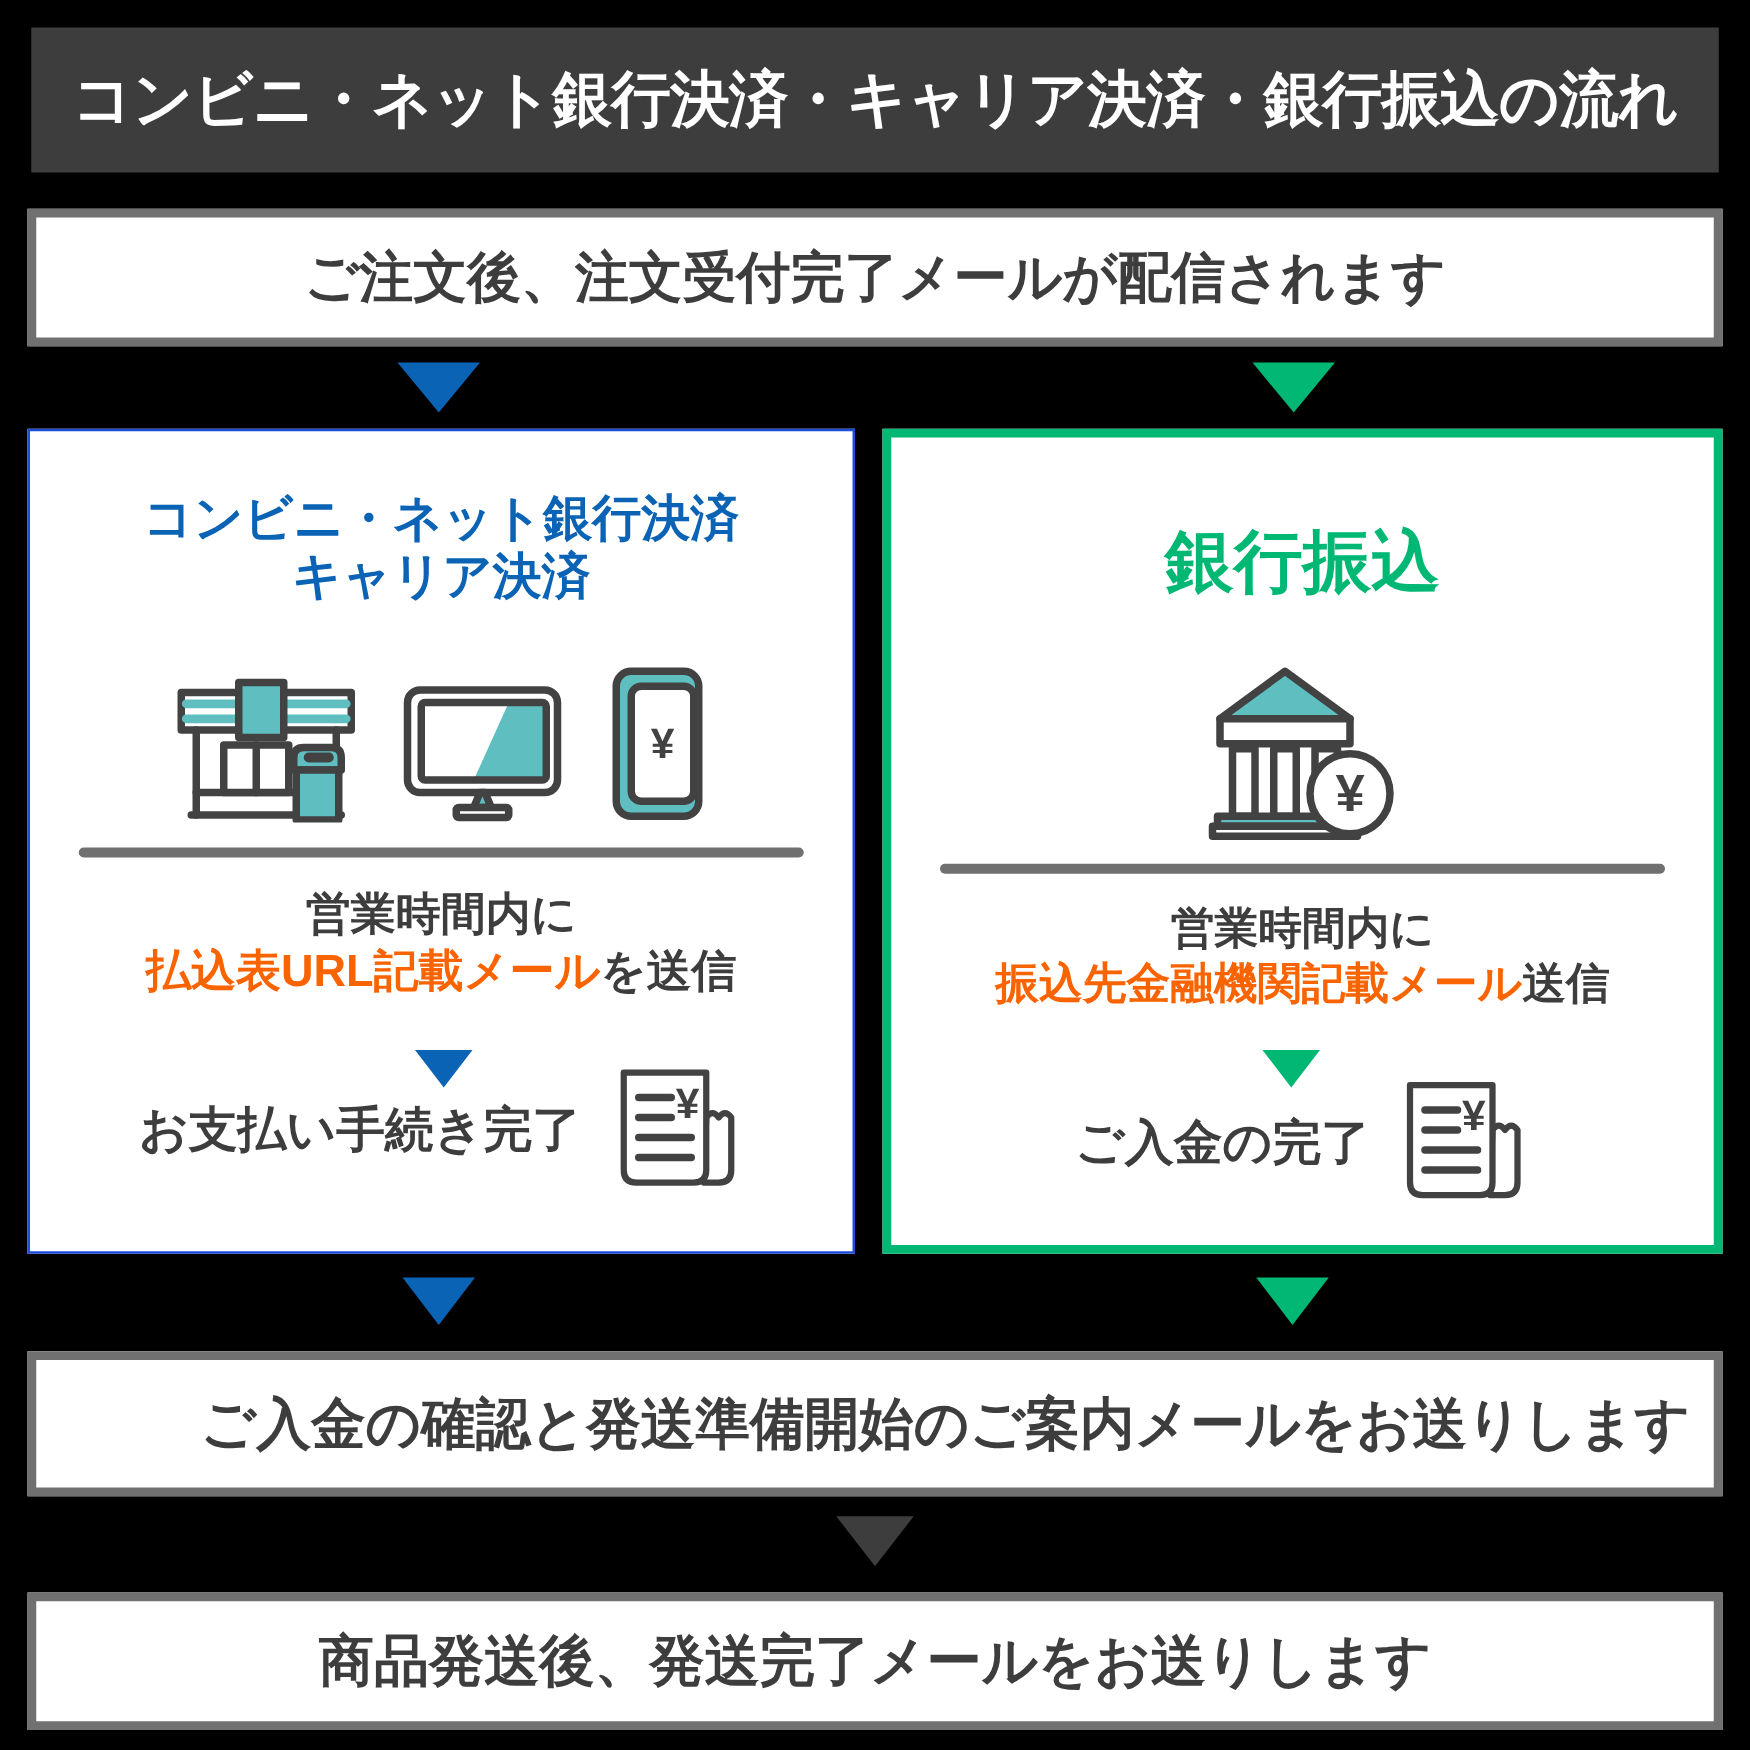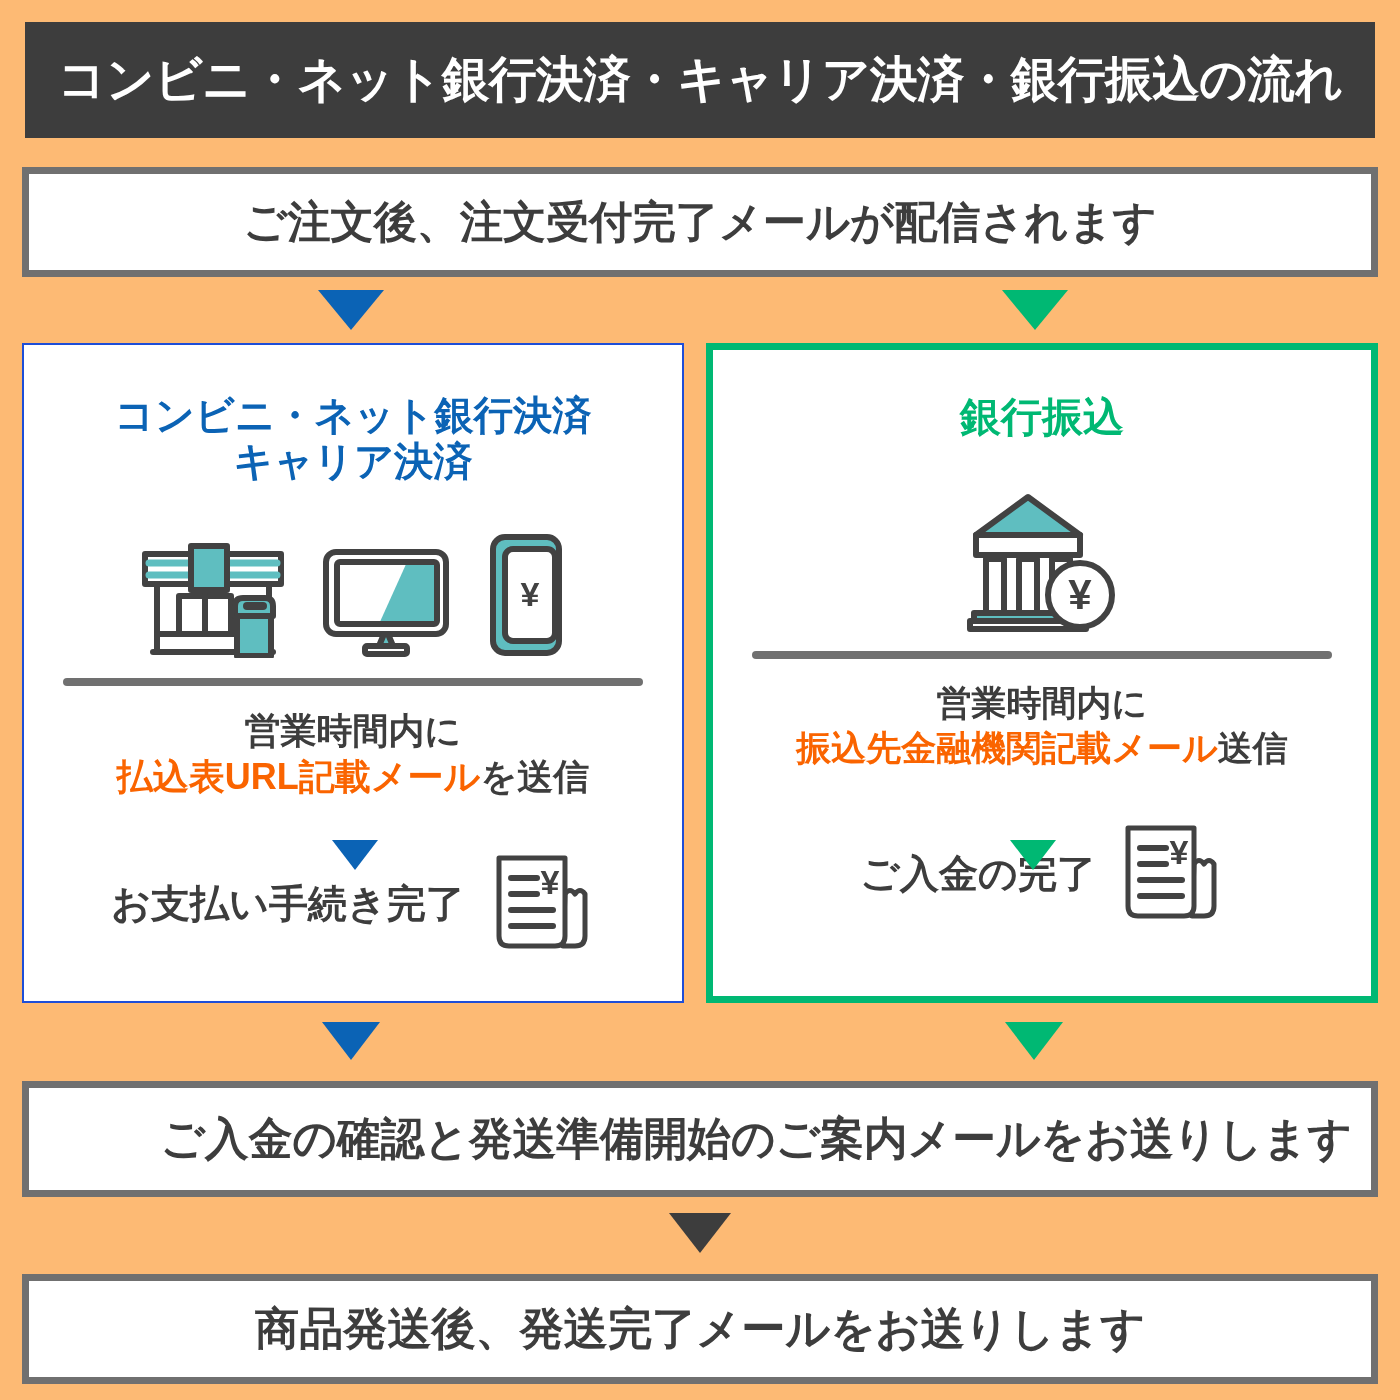--- a/index.html
+++ b/index.html
@@ -2,21 +2,21 @@
 <html><head>
 <meta charset="utf-8">
 <style>
   * { box-sizing: border-box; margin: 0; padding: 0; }
   html, body {
     width: 1400px; height: 1400px;
     background: #efefef;
     font-family: "Liberation Sans", "DejaVu Sans", sans-serif;
     overflow: hidden;
   }
-  .page { position: relative; width: 1400px; height: 1400px; background: #fdba74; }
+  .page { position: relative; width: 1400px; height: 1400px; background: #000000; }
 
   
   .header-bar {
     position: absolute; left: 25px; top: 22px;
     width: 1350px; height: 116px;
     background: #3d3d3d;
     display: flex; align-items: center; justify-content: center;
   }
   .header-title {
     color: #ffffff;
@@ -86,22 +86,22 @@
     font-weight: 700;
     line-height: 1.14;
     white-space: pre-line;
   }
   #panel-conveni .panel-title {
     color: #0b63b5; font-size: 40px;
     margin-top: 48px;
     transform: scaleX(0.98);
   }
   #panel-bank .panel-title {
-    color: #00b873; font-size: 41px;
-    margin-top: 44px;
+    color: #00b873; font-size: 55px;
+    margin-top: 68px;
   }
 
   .icon-row {
     display: flex; align-items: flex-end; justify-content: center;
     gap: 36px;
     height: 150px;
   }
   #panel-conveni .icon-row { margin-top: 24px; }
   #panel-bank .icon-row { margin-top: 44px; }
 

